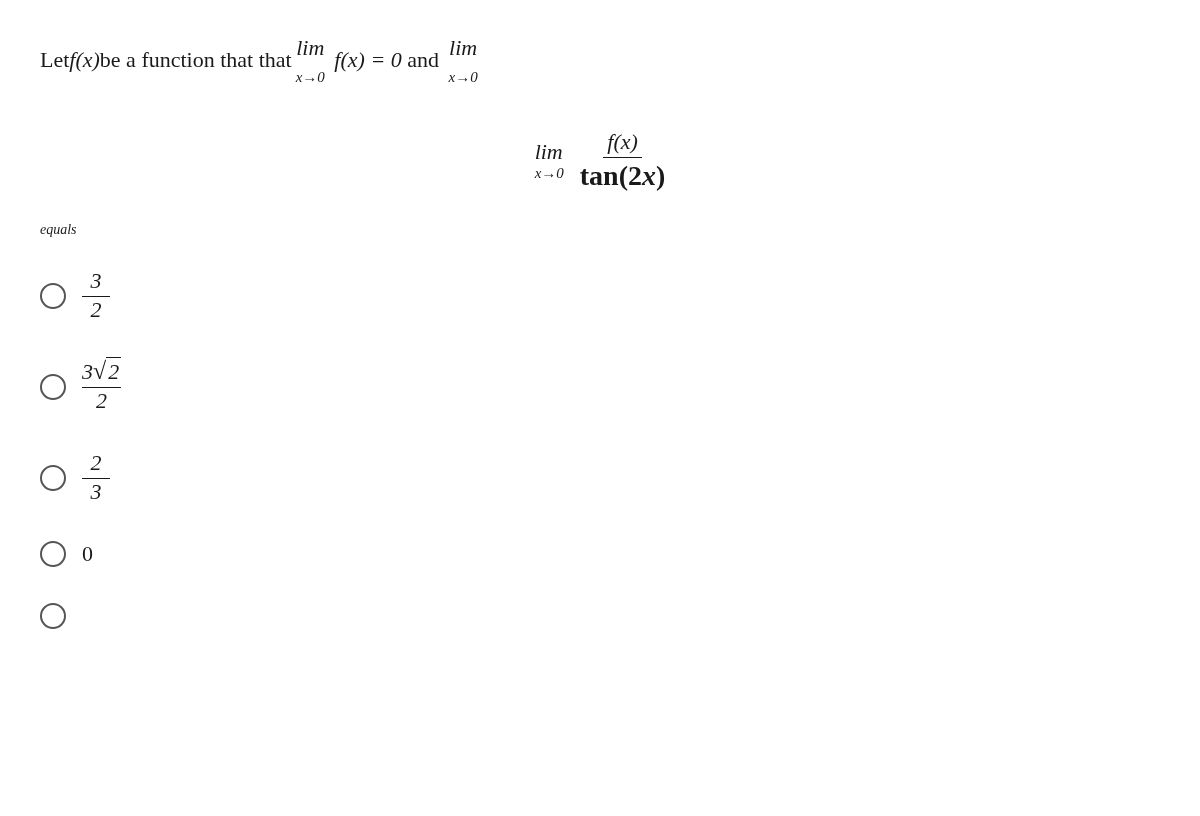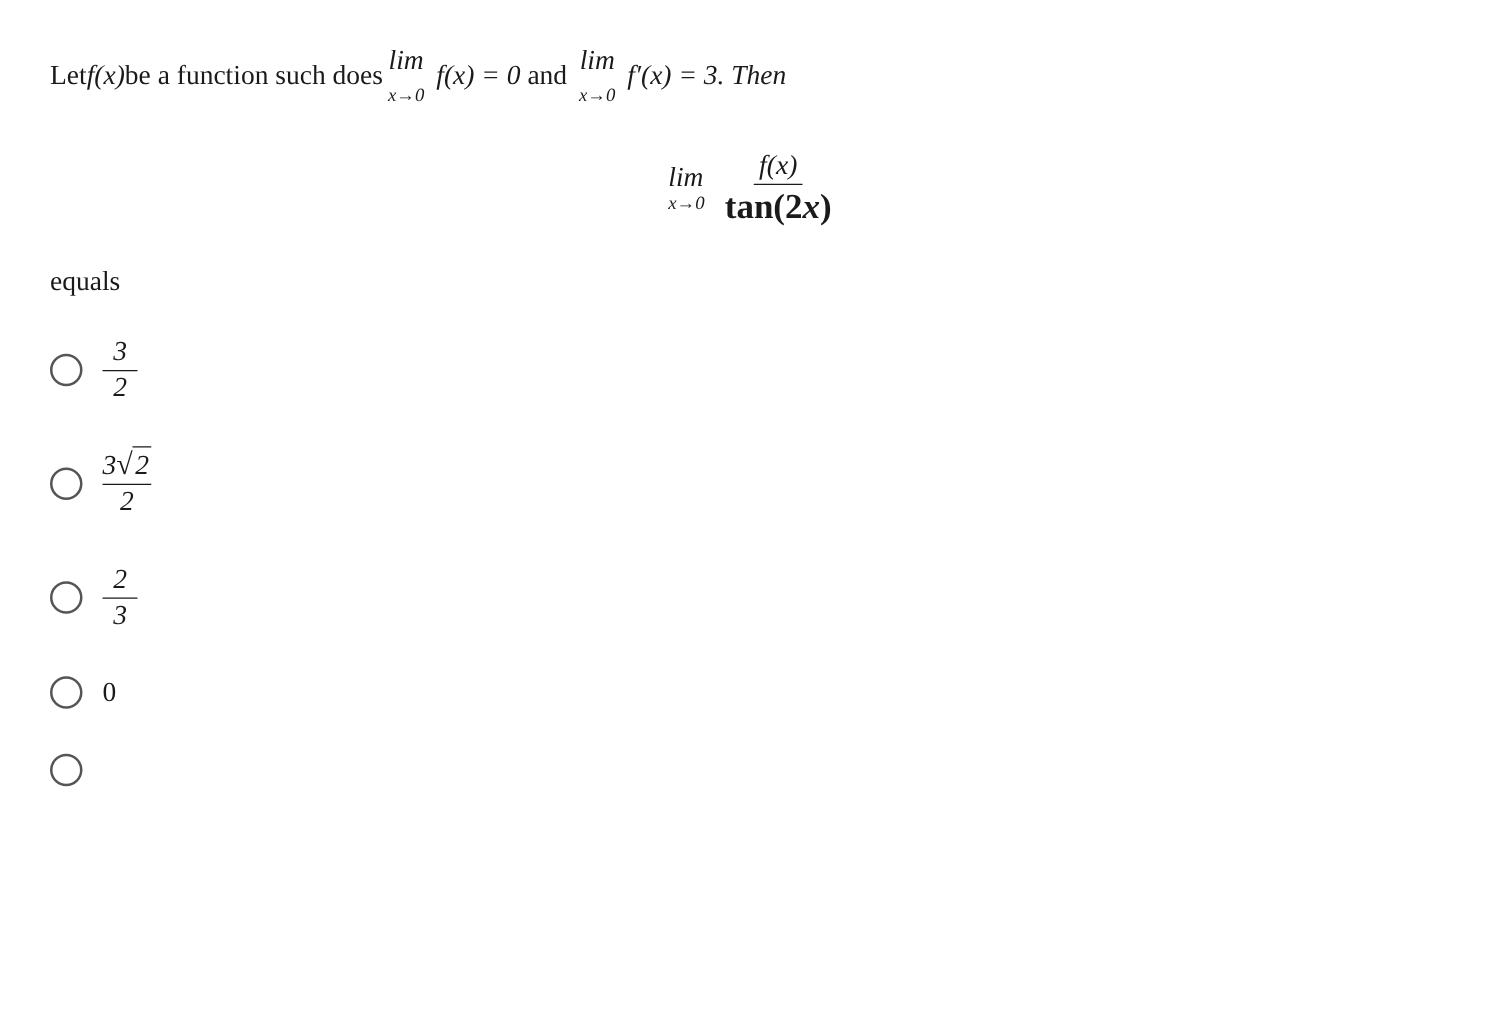--- a/index.html
+++ b/index.html
@@ -14,21 +14,21 @@
       font-size: 20px;
       color: #1a1a1a;
       padding: 30px 40px;
       width: 1200px;
       min-height: 816px;
     }
 
     .problem-statement {
       font-size: 22px;
       line-height: 1.6;
-      margin-bottom: 30px;
+      margin-bottom: 40px;
       display: flex;
       align-items: center;
       flex-wrap: wrap;
       gap: 0;
     }
 
     .math-inline {
       font-style: italic;
     }
 
@@ -45,22 +45,23 @@
       font-size: 22px;
       font-style: italic;
     }
 
     .limit-bottom {
       font-size: 15px;
       font-style: italic;
     }
 
     .equals-text {
-      font-size: 22px;
+      font-size: 14px;
       margin: 20px 0 30px 0;
+      font-style: italic;
     }
 
     
     .main-limit {
       display: flex;
       align-items: center;
       justify-content: center;
       margin: 20px 0 30px 0;
       font-size: 22px;
     }
@@ -163,35 +164,34 @@
       padding: 1px 2px 0 2px;
       font-size: 22px;
     }
   </style>
 </head>
 <body>
 
 <div class="problem-statement">
   <span>Let </span>
   <span class="math-inline">f(x)</span>
-  <span> be a function such does </span>
+  <span> be a function that that </span>
 
   <span class="limit-group">
     <span class="limit-top">lim</span>
     <span class="limit-bottom">x→0</span>
   </span>
   <span class="math-inline">&nbsp;<i>f</i>(<i>x</i>) = 0</span>
 
   <span>&nbsp;and&nbsp;</span>
 
   <span class="limit-group">
     <span class="limit-top">lim</span>
     <span class="limit-bottom">x→0</span>
   </span>
-  <span class="math-inline">&nbsp;<i>f</i>′(<i>x</i>) = 3. Then</span>
 </div>
 
 <div class="main-limit">
   <div class="lim-block">
     <span class="lim-word">lim</span>
     <span class="lim-sub">x→0</span>
   </div>
   <div class="fraction">
     <div class="frac-num"><i>f</i>(<i>x</i>)</div>
     <div class="frac-den"><b>tan(2<i>x</i>)</b></div>

